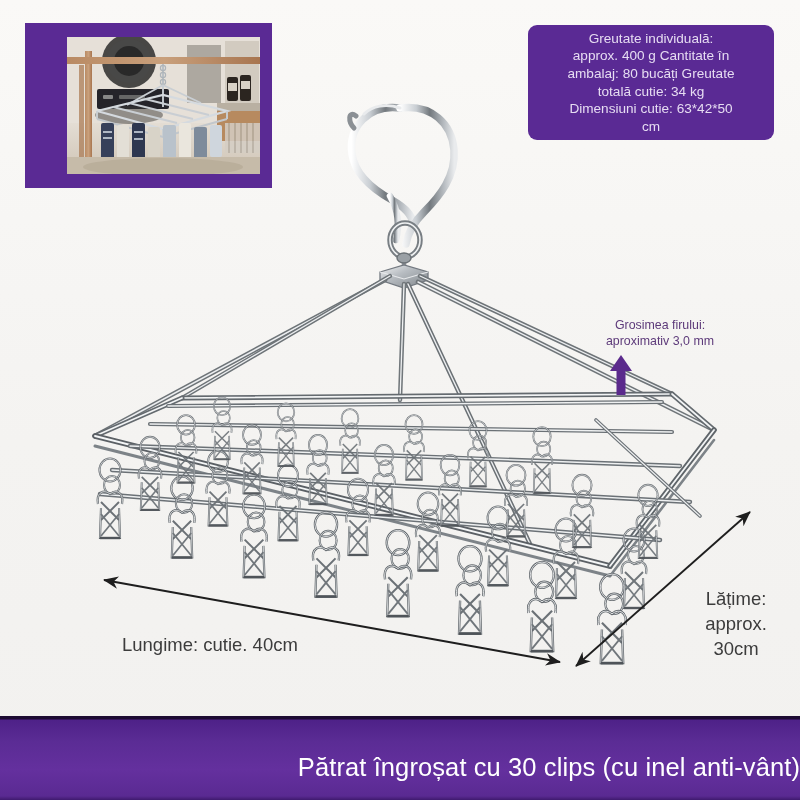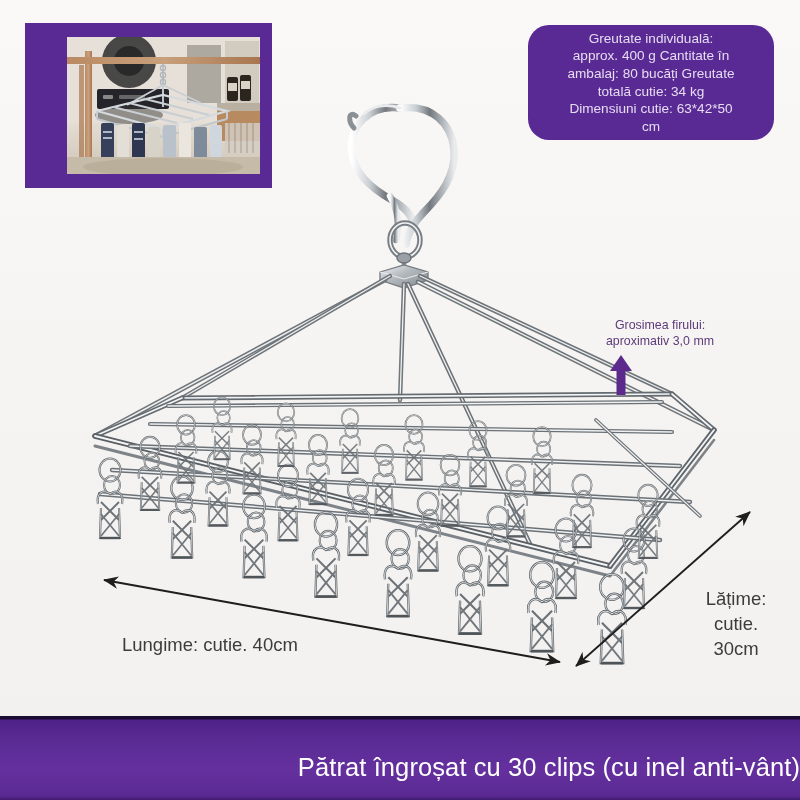--- a/index.html
+++ b/index.html
@@ -55,21 +55,21 @@
   #inset-photo .photo-svg { display: block; }
 
   
   #spec-box {
     position: absolute;
     left: 528px;
     top: 25px;
     width: 246px;
     height: 115px;
     background: #5a2a94;
-    border-radius: 21px;
+    border-radius: 9px;
     box-sizing: border-box;
     padding: 6px 10px 6px 10px;
     display: flex;
     align-items: center;
     justify-content: center;
   }
   #spec-box .spec-text {
     color: #e6dcf2;
     font-size: 13.6px;
     line-height: 17.6px;
@@ -520,20 +520,20 @@
   <div id="wire-annotation">
     <div class="wire-text">Grosimea firului:
 aproximativ 3,0 mm</div>
   </div>
   <svg id="wire-arrow" viewBox="0 0 26 42" width="26" height="42" xmlns="http://www.w3.org/2000/svg">
     <path d="M 13 1 L 24 17 L 17.5 17 L 17.5 41 L 8.5 41 L 8.5 17 L 2 17 Z" fill="#5b2a8c"></path>
   </svg>
 
   <div id="length-label">Lungime: cutie. 40cm</div>
   <div id="width-label">Lățime:
-cutie.
+approx.
 30cm</div>
 
   <div id="bottom-banner">
     <div class="banner-text">Pătrat îngroșat cu 30 clips (cu inel anti-vânt)</div>
   </div>
 
 </div>
 
 </body></html>

